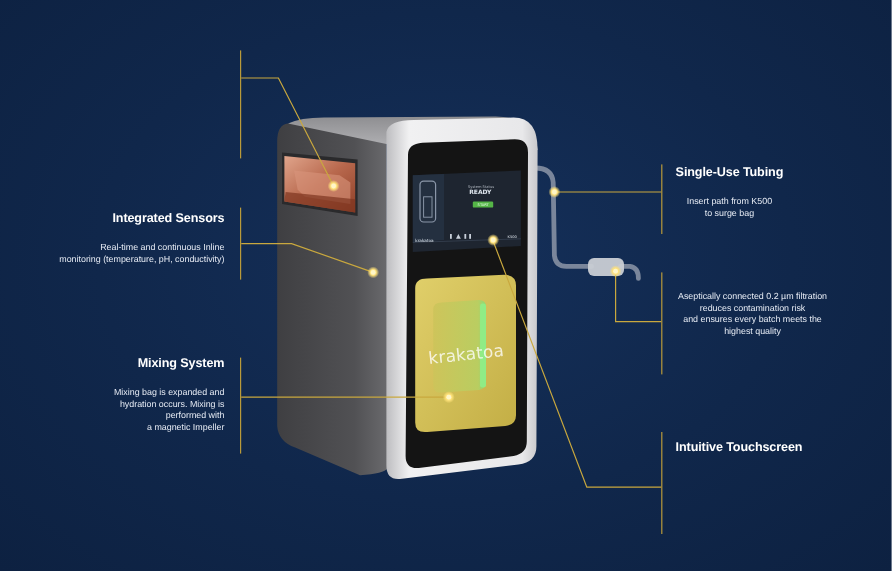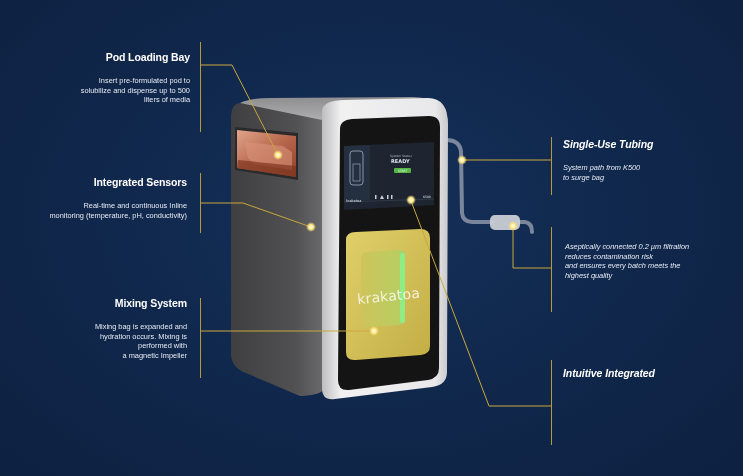--- a/index.html
+++ b/index.html
@@ -9,21 +9,21 @@
     font-family: "Liberation Sans", "DejaVu Sans", sans-serif;
     position: relative;
   }
   .stage { position: absolute; left: 0; top: 0; width: 743px; height: 476px; }
   svg.overlay { position: absolute; left: 0; top: 0; width: 743px; height: 476px; }
 
   .callout { position: absolute; color: #ffffff; }
   .callout .title { font-weight: bold; font-size: 10.5px; letter-spacing: -0.1px; white-space: nowrap; }
   .callout .desc { font-size: 7.4px; line-height: 9.6px; color: #e6ebf4; margin-top: 13px; white-space: pre-line; }
   .callout.left { text-align: right; }
-  .callout.right { text-align: left; font-style: italic; }
+  .callout.right { text-align: center; }
 
   .vbar { position: absolute; width: 1.2px; background: #b99a3a; }
 
   .screen-text { position: absolute; font-family: "DejaVu Sans", sans-serif; color: #dfe6ee; }
   .brand { position: absolute; font-family: "DejaVu Sans", sans-serif; color: rgba(255,255,255,0.78);
            font-size: 14px; letter-spacing: 0.2px; transform: rotate(-6deg); }
 </style>
 </head>
 <body>
 
@@ -148,51 +148,45 @@
 
   <div class="brand" style="left:357px; top:288px;">krakatoa</div>
 
   <div class="vbar" style="left:200px; top:42px; height:90px;"></div>
   <div class="vbar" style="left:200px; top:173px; height:60px;"></div>
   <div class="vbar" style="left:200px; top:298px; height:80px;"></div>
   <div class="vbar" style="left:551px; top:137px; height:58px;"></div>
   <div class="vbar" style="left:551px; top:227px; height:85px;"></div>
   <div class="vbar" style="left:551px; top:360px; height:85px;"></div>
 
-  <div class="callout left" style="right:553px; top:51px;">
-    <div class="title">Pod Loading Bay</div>
-    <div class="desc">Insert pre-formulated pod to
-solubilize and dispense up to 500
-liters of media</div>
-  </div>
 
   <div class="callout left" style="right:556px; top:176px;">
     <div class="title">Integrated Sensors</div>
     <div class="desc">Real-time and continuous Inline
 monitoring (temperature, pH, conductivity)</div>
   </div>
 
   <div class="callout left" style="right:556px; top:297px;">
     <div class="title">Mixing System</div>
     <div class="desc">Mixing bag is expanded and
 hydration occurs. Mixing is
 performed with
 a magnetic Impeller</div>
   </div>
 
   <div class="callout right" style="left:563px; top:138px;">
     <div class="title">Single-Use Tubing</div>
-    <div class="desc">System path from K500
+    <div class="desc">Insert path from K500
  to surge bag</div>
   </div>
 
   <div class="callout right" style="left:565px; top:229px;">
     <div class="desc">Aseptically connected 0.2 µm filtration
 reduces contamination risk
 and ensures every batch meets the
 highest quality</div>
   </div>
 
   <div class="callout right" style="left:563px; top:367px;">
-    <div class="title">Intuitive Integrated</div>
+    <div class="title">Intuitive Touchscreen</div>
   </div>
 
 </div>
 
 </body></html>

